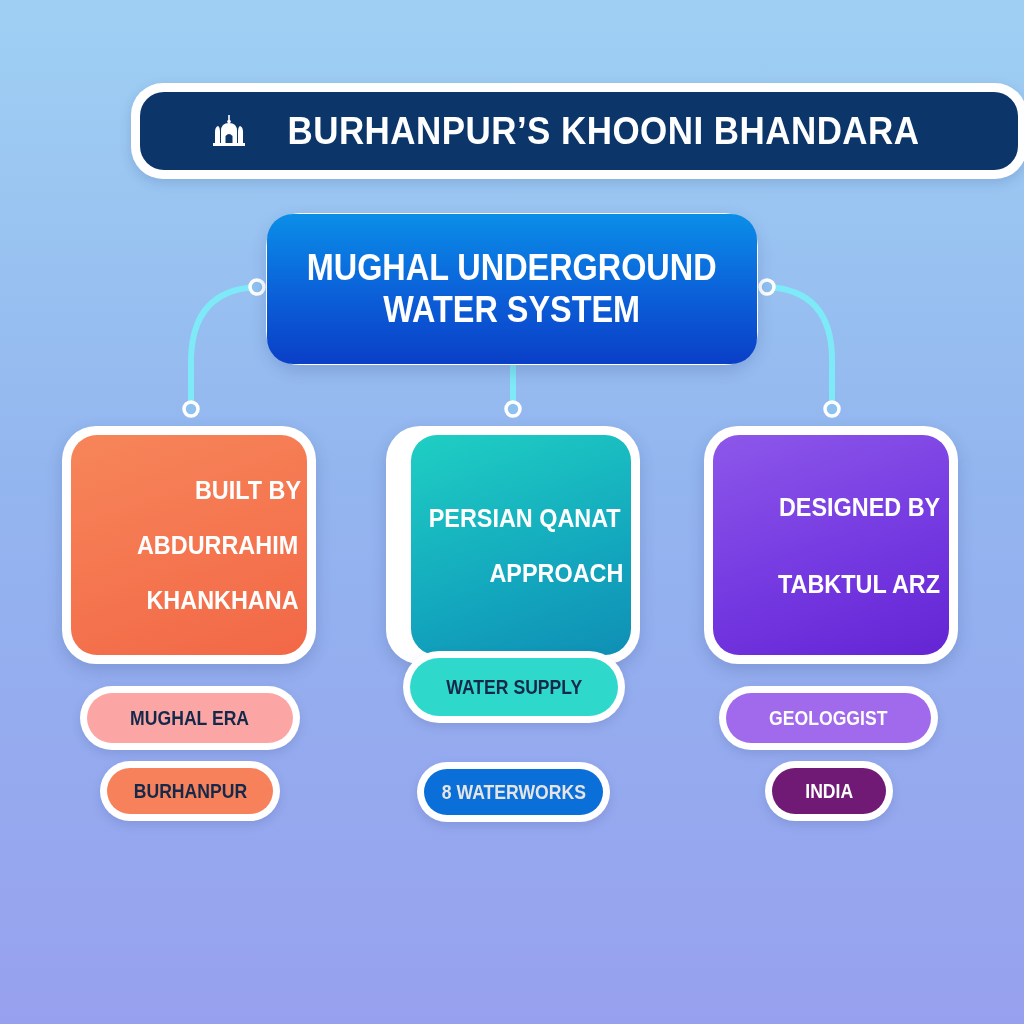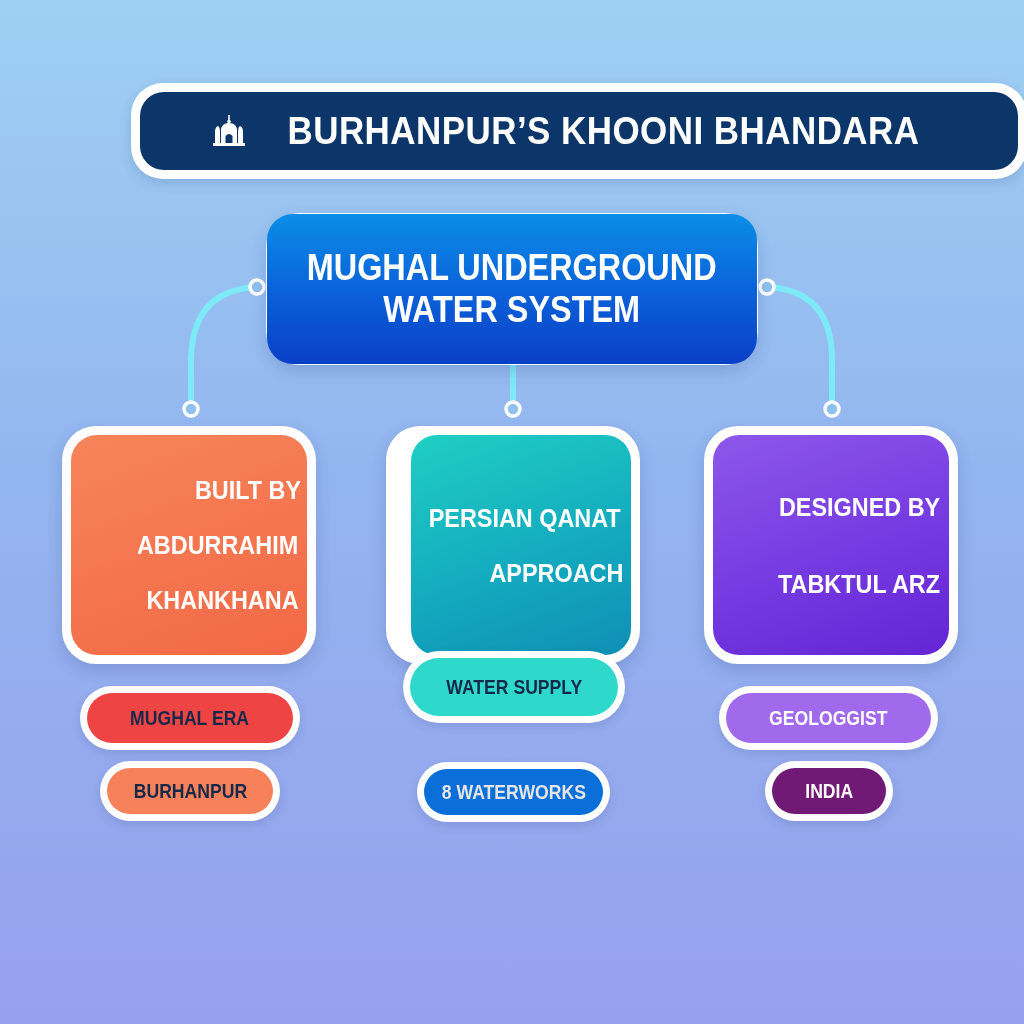--- a/index.html
+++ b/index.html
@@ -126,21 +126,21 @@
 </div>
 
 <div class="card card-purple">
   <div class="card-inner">
     <div class="card-line">DESIGNED BY</div>
     <div class="card-line">TABKTUL ARZ</div>
   </div>
 </div>
 
 <div class="pill" style="left:80px; top:686px; width:220px; height:64px;">
-  <div class="pill-inner" style="background:#ef4444; color:#14294a;">
+  <div class="pill-inner" style="background:#fca5a5; color:#14294a;">
       <span>MUGHAL ERA</span>
     </div>
 </div>
 <div class="pill" style="left:100px; top:761px; width:180px; height:60px;">
   <div class="pill-inner" style="background:#f7815a; color:#14294a;text-align:center;">
       <span>BURHANPUR</span>
     </div>
 </div>
 
 <div class="pill" style="left:403px; top:651px; width:222px; height:72px;">

